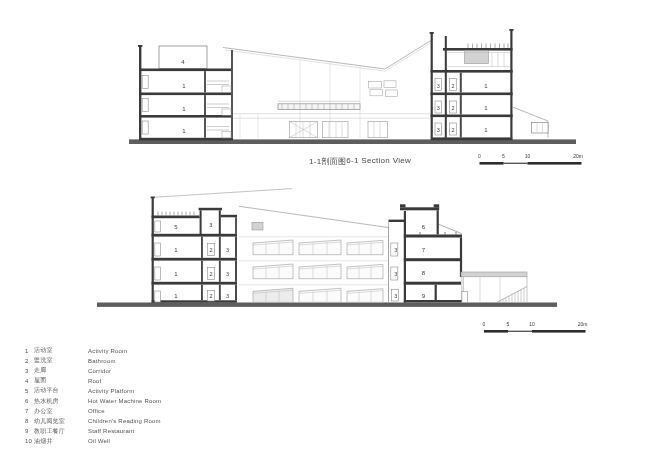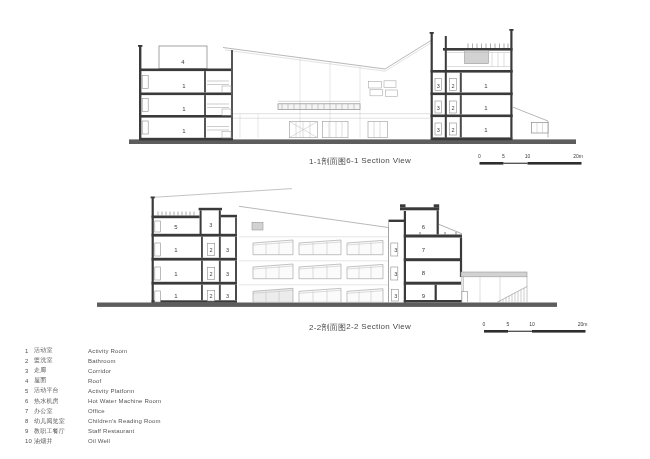--- a/index.html
+++ b/index.html
@@ -245,24 +245,20 @@
       <rect x="508" y="330.7" width="24" height="1.1" fill="#2e2e2e"></rect>
       <rect x="532" y="330" width="53.5" height="2.6" fill="#2e2e2e"></rect>
     </g>
   </g>
 </svg>
 
 <div class="abs title-row" style="left:235px;top:156px;width:250px;">
   <span>1-1剖面图</span>
   <span>6-1 Section View</span>
 </div>
-<div class="abs title-row" style="left:235px;top:322px;width:250px;">
-  <span>2-2剖面图</span>
-  <span>2-2 Section View</span>
-</div>
 
 <div class="abs legend" style="left:25px;top:345.5px;width:200px;">
   <div class="lrow">
     <span>1</span>
     <span>活动室</span>
     <span>Activity Room</span>
   </div>
   <div class="lrow">
     <span>2</span>
     <span>盥洗室</span>

